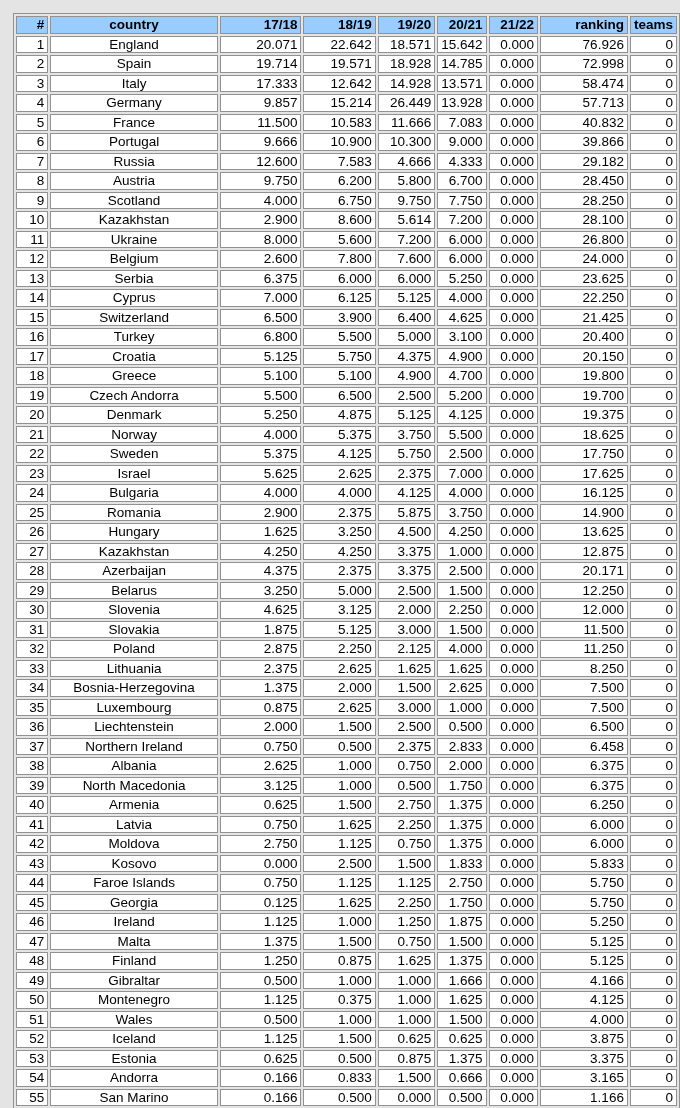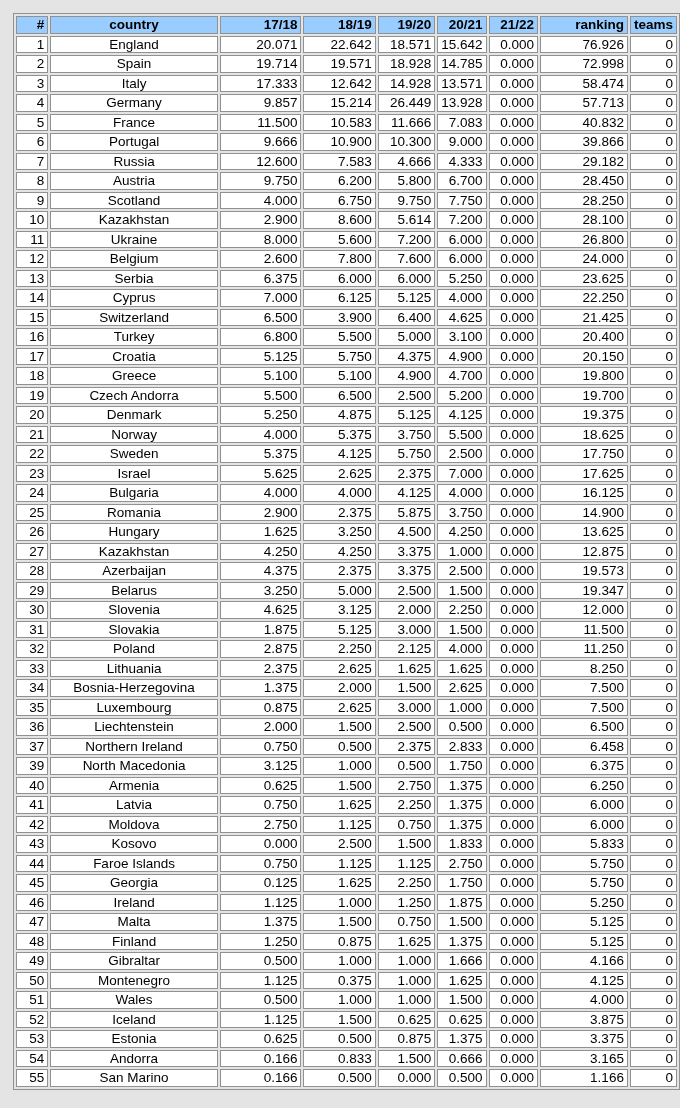--- a/index.html
+++ b/index.html
@@ -359,32 +359,32 @@
           <td class="ar">0</td>
         </tr>
         <tr>
           <td class="ar">28</td>
           <td class="al">Azerbaijan</td>
           <td class="ar">4.375</td>
           <td class="ar">2.375</td>
           <td class="ar">3.375</td>
           <td class="ar">2.500</td>
           <td class="ar">0.000</td>
-          <td class="ar">19.573</td>
+          <td class="ar">20.171</td>
           <td class="ar">0</td>
         </tr>
         <tr>
           <td class="ar">29</td>
           <td class="al">Belarus</td>
           <td class="ar">3.250</td>
           <td class="ar">5.000</td>
           <td class="ar">2.500</td>
           <td class="ar">1.500</td>
           <td class="ar">0.000</td>
-          <td class="ar">19.347</td>
+          <td class="ar">12.250</td>
           <td class="ar">0</td>
         </tr>
         <tr>
           <td class="ar">30</td>
           <td class="al">Slovenia</td>
           <td class="ar">4.625</td>
           <td class="ar">3.125</td>
           <td class="ar">2.000</td>
           <td class="ar">2.250</td>
           <td class="ar">0.000</td>
@@ -462,20 +462,31 @@
           <td class="al">Northern Ireland</td>
           <td class="ar">0.750</td>
           <td class="ar">0.500</td>
           <td class="ar">2.375</td>
           <td class="ar">2.833</td>
           <td class="ar">0.000</td>
           <td class="ar">6.458</td>
           <td class="ar">0</td>
         </tr>
         <tr>
+          <td class="ar">38</td>
+          <td class="al">Albania</td>
+          <td class="ar">2.625</td>
+          <td class="ar">1.000</td>
+          <td class="ar">0.750</td>
+          <td class="ar">2.000</td>
+          <td class="ar">0.000</td>
+          <td class="ar">6.375</td>
+          <td class="ar">0</td>
+        </tr>
+        <tr>
           <td class="ar">39</td>
           <td class="al">North Macedonia</td>
           <td class="ar">3.125</td>
           <td class="ar">1.000</td>
           <td class="ar">0.500</td>
           <td class="ar">1.750</td>
           <td class="ar">0.000</td>
           <td class="ar">6.375</td>
           <td class="ar">0</td>
         </tr>

